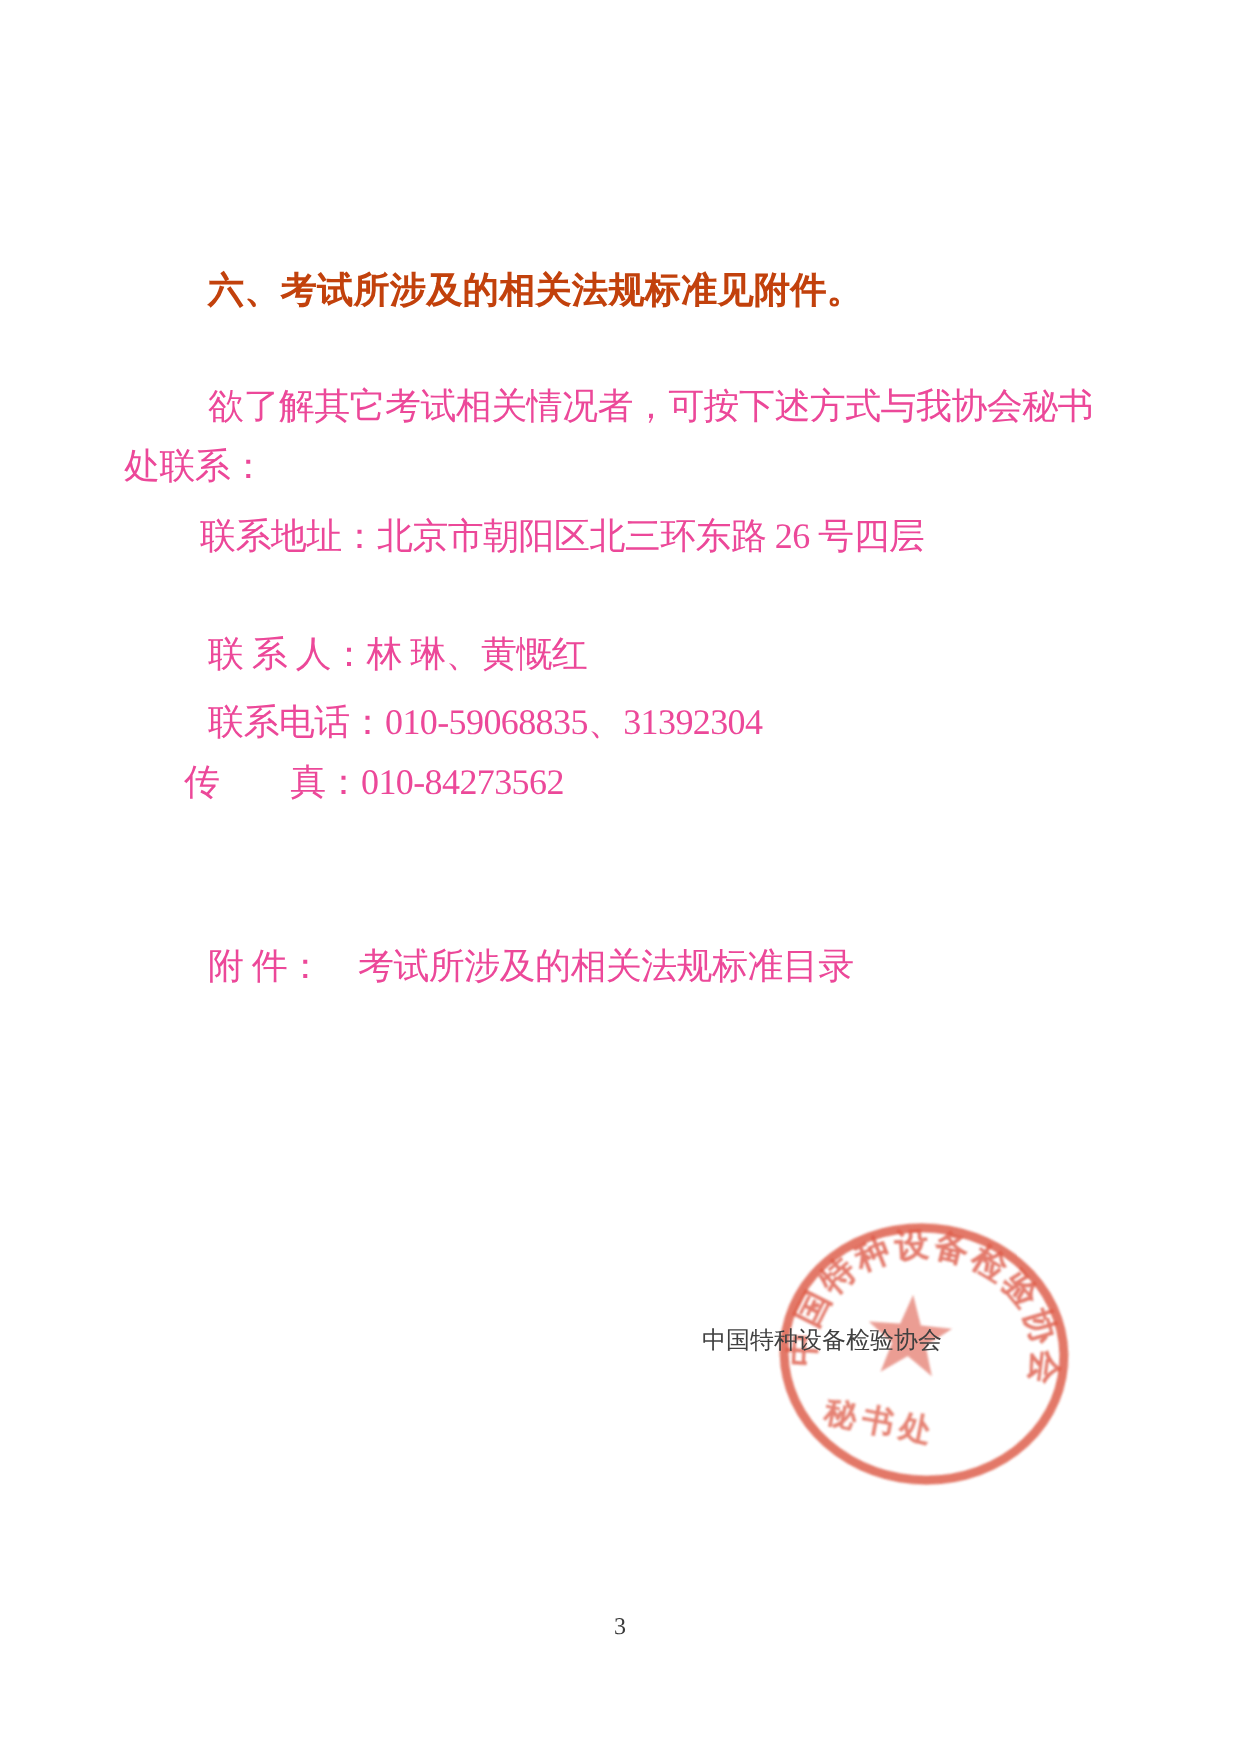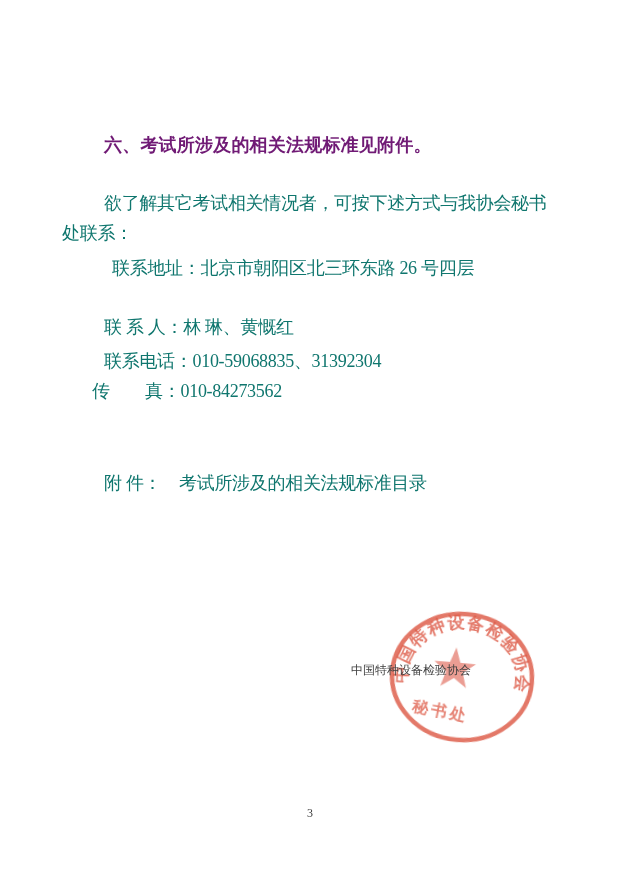--- a/index.html
+++ b/index.html
@@ -10,27 +10,27 @@
     overflow:hidden;
     font-family:"Liberation Serif","DejaVu Serif",serif;
     color:#2e2e2e;
   }
   .line{
     position:absolute;
     font-size:18px;
     line-height:22px;
     letter-spacing:-0.3px;
     white-space:pre;
-    color:#0f766e;
+    color:#ec4899;
   }
   .fangsong{color:#333333;}
   .heading{
     font-family:"Liberation Sans","DejaVu Sans",sans-serif;
     font-weight:700;
-    color:#701a75;
+    color:#c2410c;
     letter-spacing:0.2px;
   }
   .sign{
     position:absolute;
     font-size:12px;
     line-height:20px;
     white-space:pre;
     color:#404040;
     z-index:3;
   }
@@ -75,21 +75,21 @@
     </g>
   </svg>
 
 
   <div class="line heading" style="left:104px;top:134px;">六、考试所涉及的相关法规标准见附件。</div>
 
   <div class="line" style="left:104px;top:192px;">欲了解其它考试相关情况者，可按下述方式与我协会秘书</div>
 
   <div class="line" style="left:62px;top:222px;">处联系：</div>
 
-  <div class="line" style="left:112px;top:257px;">联系地址：北京市朝阳区北三环东路 26 号四层</div>
+  <div class="line" style="left:100px;top:257px;">联系地址：北京市朝阳区北三环东路 26 号四层</div>
 
 
   <div class="line" style="left:104px;top:316px;">联 系 人：林 琳、黄慨红</div>
 
   <div class="line" style="left:104px;top:350px;">联系电话：010-59068835、31392304</div>
 
   <div class="line" style="left:92px;top:380px;">传　　真：010-84273562</div>
 
   <div class="line" style="left:104px;top:472px;text-align:right;">附 件：　考试所涉及的相关法规标准目录</div>
 

